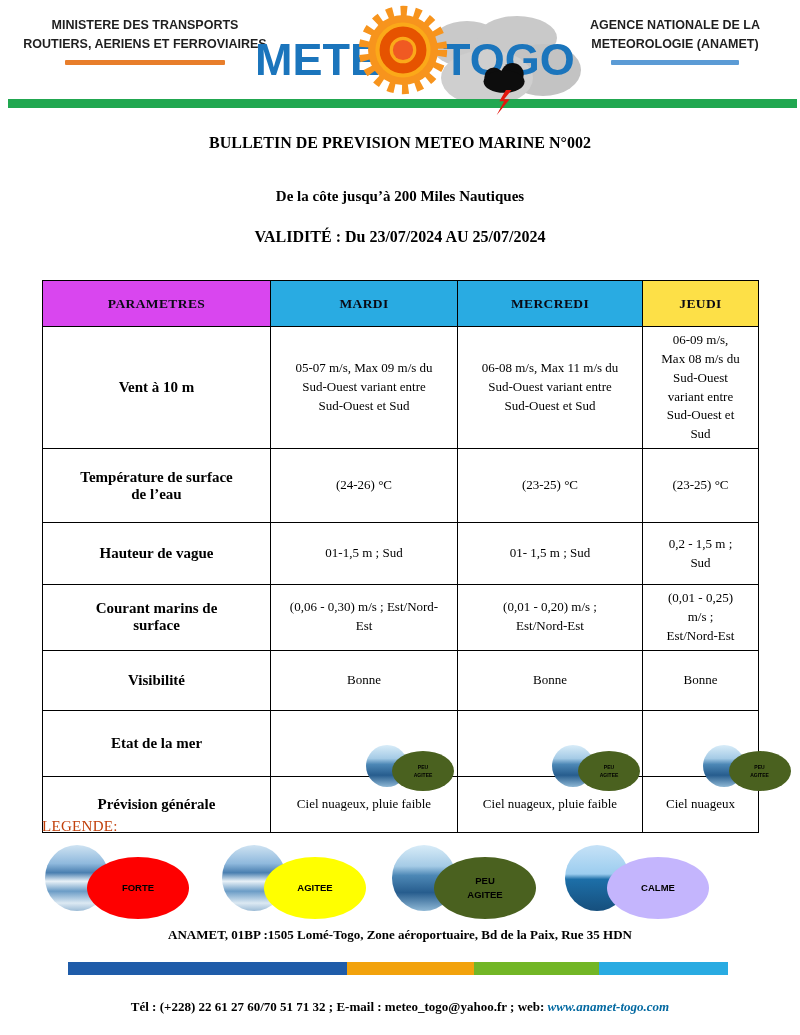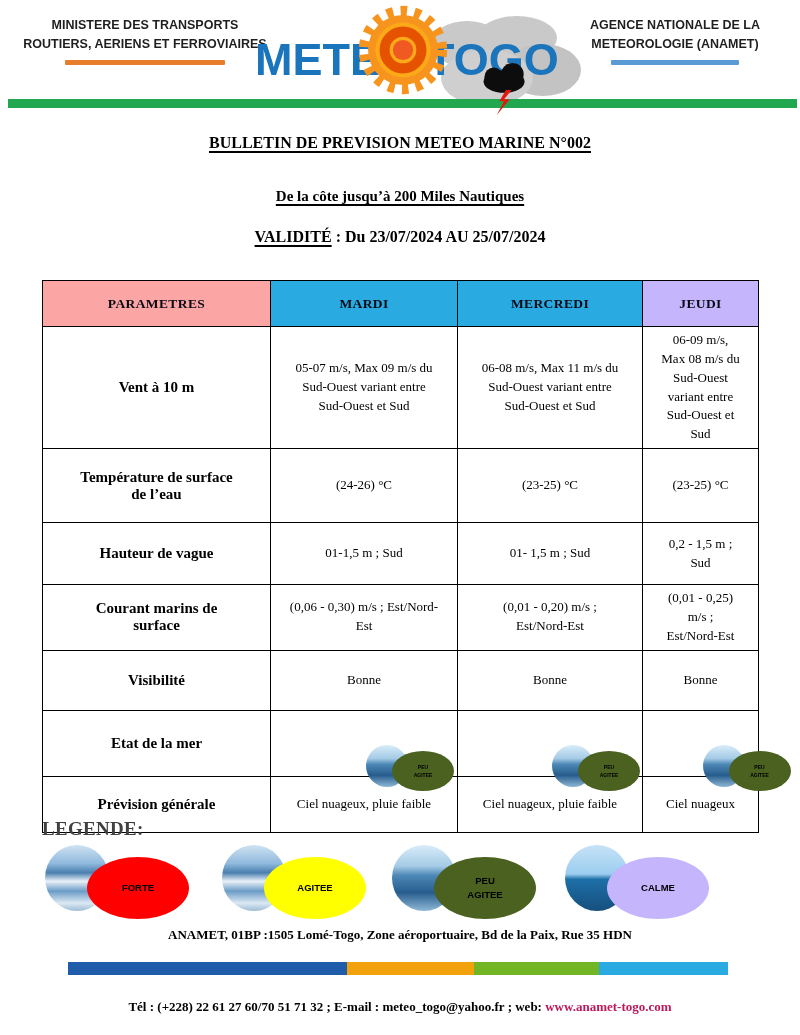--- a/index.html
+++ b/index.html
@@ -12,33 +12,33 @@
   .org-ministry { left:20px; top:16px; width:250px; }
   .org-agency  { left:562px; top:16px; width:226px; }
   .org-rule { height:5px; margin:6px auto 0; border-radius:1px; }
   .org-ministry .org-rule { width:160px; }
   .org-agency  .org-rule { width:128px; }
 
   .logo { position:absolute; left:255px; top:10px; width:330px; height:96px; }
   .logo-text { position:absolute; top:24px; font-family:"Liberation Sans", sans-serif;
                font-weight:bold; font-size:45px; color:#1B75BC; letter-spacing:0px; z-index:1; }
   .logo-meteo { left:0; }
-  .logo-togo  { left:172px;text-align:center; }
+  .logo-togo  { left:188px;text-align:center; }
   .logo-cloud { position:absolute; left:150px; top:2px; width:180px; height:100px; z-index:0; }
   .logo-sun   { position:absolute; left:102px; top:-6px; width:92px; height:92px; z-index:2; }
   .logo-storm { position:absolute; left:222px; top:52px; width:56px; height:56px; z-index:3; }
 
   .green-rule { position:absolute; left:8px; top:99px; width:789px; height:9px; }
 
   
   .doc-title { position:absolute; width:100%; text-align:center; font-weight:bold; color:#000; }
   .title-main { top:134px; font-size:16px; }
   .title-sub  { top:188px; font-size:15px; }
   .title-val  { top:228px; font-size:16px; }
-  .u { text-decoration:underline; text-underline-offset:3px; text-decoration-thickness:1.5px; }
+  .u { text-underline-offset:3px; text-decoration-thickness:1.5px; }
 
   
   table.forecast { position:absolute; left:42px; top:280px; width:716px;
                    border-collapse:collapse; table-layout:fixed; }
   table.forecast col.c0 { width:228px; } table.forecast col.c1 { width:187px; }
   table.forecast col.c2 { width:185px; } table.forecast col.c3 { width:116px; }
   table.forecast th, table.forecast td { border:1.5px solid #000; vertical-align:middle; }
   table.forecast th { height:46px; font-size:13.5px; font-weight:bold; color:#0a0a14;
                       letter-spacing:.4px; text-align:center; }
   td.param { font-weight:bold; font-size:15px; text-align:center; padding:0 28px; color:#000; }
@@ -54,36 +54,36 @@
   .sea-badge { position:absolute; border-radius:50%; display:flex; flex-direction:column;
                align-items:center; justify-content:center; color:#000;
                font-family:"Liberation Sans", sans-serif; font-weight:bold; }
   .sea-ico .sea-badge { left:28px; top:8px; width:62px; height:40px; font-size:5px; line-height:1.7; }
 
   .sea-calm  { background:linear-gradient(180deg,#d8ecf8 0%,#a5cbe6 32%,#4d88b6 46%,#275d8e 72%,#8fb8d5 100%); }
   .sea-rough { background:linear-gradient(180deg,#cfe3f2 0%,#8fb9dd 28%,#4a7fb0 42%,#e8f1f7 55%,#6b9cc6 70%,#dce9f3 88%,#9dbcd6 100%); }
   .sea-clear { background:linear-gradient(180deg,#c6e2f7 0%,#9ccdef 44%,#1d6fa8 52%,#164f7d 100%); }
 
   
-  .legend-title { position:absolute; left:42px; top:818px; font-size:19px; font-weight:bold;
-                  color:#404040; letter-spacing:.3px; }
+  .legend-title { position:absolute; left:42px; top:818px; font-size:15px; font-weight:normal;
+                  color:#c2410c; letter-spacing:.3px; }
   .legend-item { position:absolute; top:845px; width:170px; height:80px; }
   .legend-item .sea-circle { left:0; top:0; width:64px; height:66px; }
   .legend-item .sea-badge { left:42px; top:12px; width:102px; height:62px;
                             font-size:9.5px; line-height:1.5; }
 
   
   .footer-bar { position:absolute; left:68px; top:962px; width:660px; height:13px; display:flex; }
   .footer-bar span { display:block; height:100%; }
   .fb0 { width:42.2%; } .fb1 { width:19.3%; } .fb2 { width:18.9%; } .fb3 { width:19.6%; }
   .footer-line { position:absolute; width:100%; text-align:center; font-weight:bold;
                  font-size:13px; color:#000; }
   .footer-address { top:927px; }
   .footer-contact { top:999px; }
-  .footer-contact a { color:#be185d; text-decoration:none; font-weight:bold; }
+  .footer-contact a { color:#0369a1; text-decoration:none; font-weight:bold;font-style:italic; }
 </style>
 </head>
 <body>
 
 <div class="page">
 
   <div class="org org-ministry">
     <div>MINISTERE DES TRANSPORTS</div>
     <div>ROUTIERS, AERIENS ET FERROVIAIRES</div>
     <div class="org-rule" style="background-color: rgb(232, 126, 43);"></div>
@@ -133,24 +133,24 @@
 
   <table class="forecast">
     <colgroup>
         <col class="c0">
         <col class="c1">
         <col class="c2">
         <col class="c3">
       </colgroup>
     <thead>
       <tr>
-        <th style="background-color: #fca5a5;">PARAMETRES</th>
+        <th style="background-color: #d946ef;">PARAMETRES</th>
         <th style="background-color: rgb(41, 171, 226);">MARDI</th>
         <th style="background-color: rgb(41, 171, 226);">MERCREDI</th>
-        <th style="background-color: #c4b5fd;">JEUDI</th>
+        <th style="background-color: #fde047;">JEUDI</th>
       </tr>
     </thead>
     <tbody>
       <tr class="r-vent">
         <td class="param">Vent à 10 m</td>
         <td class="val">05-07 m/s, Max 09  m/s du Sud-Ouest variant entre Sud-Ouest et Sud</td>
         <td class="val">06-08 m/s, Max 11 m/s du Sud-Ouest variant entre Sud-Ouest et Sud</td>
         <td class="val">06-09 m/s, Max 08 m/s du Sud-Ouest variant entre Sud-Ouest et Sud</td>
       </tr>
       <tr class="r-temp">

